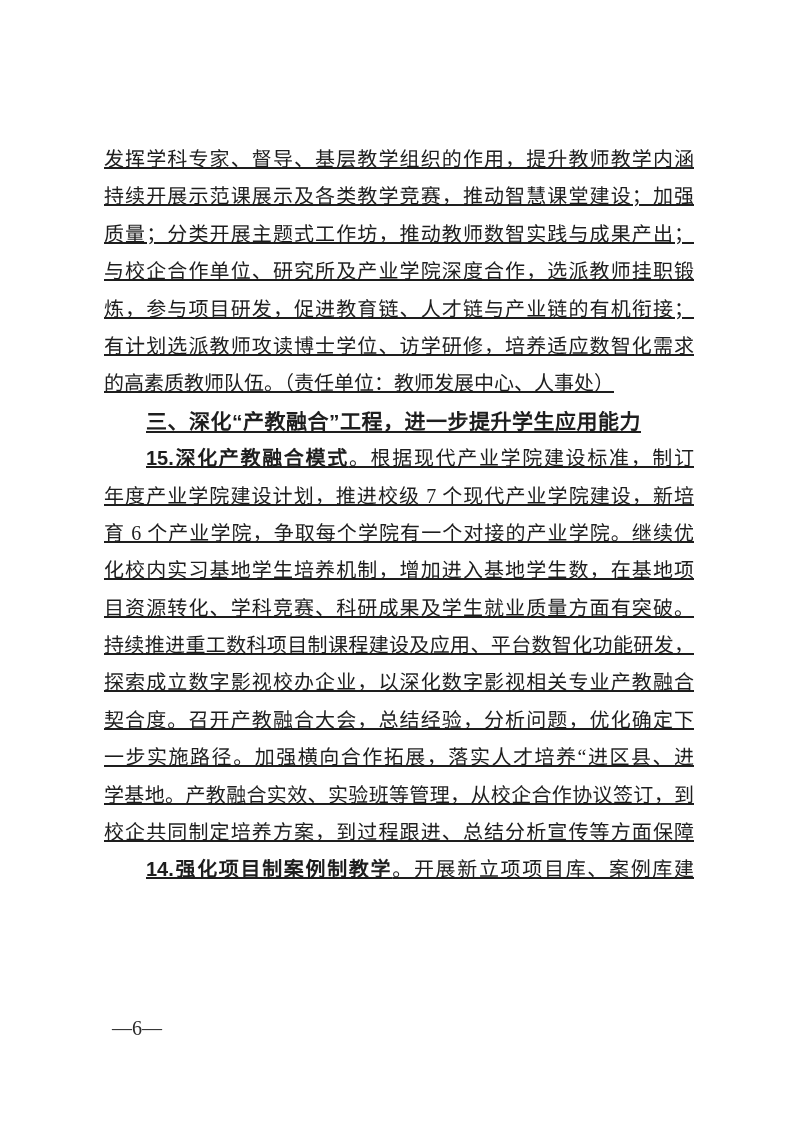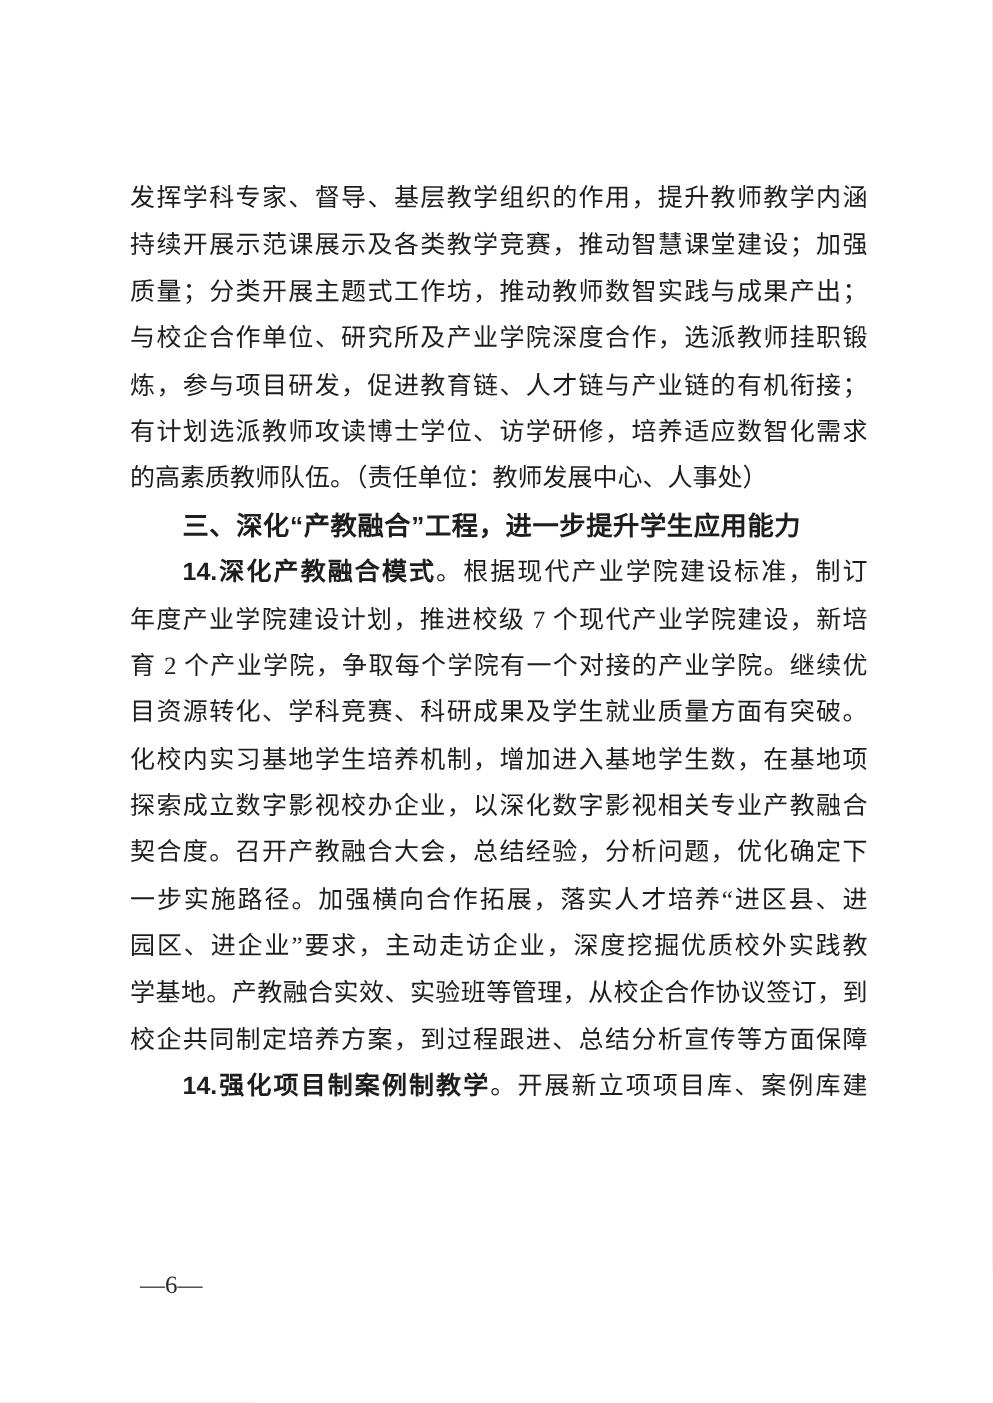--- a/index.html
+++ b/index.html
@@ -22,20 +22,21 @@
     top: 141px;
     width: 590px;
     color: #1e1e1e;
   }
   .line {
     height: 37.4px;
     line-height: 37.4px;
     font-size: 20px;
     white-space: normal;
     overflow: hidden;
+    text-decoration: underline;
   }
   .line.justify {
     text-align: justify;
     text-align-last: justify;
     text-justify: inter-character;
   }
   .line.indent {
     text-indent: 42px;
   }
   .line.heading {
@@ -65,27 +66,27 @@
 <div class="page">
   <div class="doc-body">
       <div class="line justify"><span>发挥学科专家、督导、基层教学组织的作用，提升教师教学内涵</span></div>
       <div class="line justify"><span>持续开展示范课展示及各类教学竞赛，推动智慧课堂建设；加强</span></div>
       <div class="line justify"><span>质量；分类开展主题式工作坊，推动教师数智实践与成果产出；</span></div>
       <div class="line justify"><span>与校企合作单位、研究所及产业学院深度合作，选派教师挂职锻</span></div>
       <div class="line justify"><span>炼，参与项目研发，促进教育链、人才链与产业链的有机衔接；</span></div>
       <div class="line justify"><span>有计划选派教师攻读博士学位、访学研修，培养适应数智化需求</span></div>
       <div class="line"><span>的高素质教师队伍。（责任单位：教师发展中心、人事处）</span></div>
       <div class="line heading indent"><span class="b">三、深化“产教融合”工程，进一步提升学生应用能力</span></div>
-      <div class="line indent justify"><span class="b">14.深化产教融合模式</span><span>。根据现代产业学院建设标准，制订</span></div>
+      <div class="line indent justify"><span class="b">15.深化产教融合模式</span><span>。根据现代产业学院建设标准，制订</span></div>
       <div class="line justify"><span>年度产业学院建设计划，推进校级 7 个现代产业学院建设，新培</span></div>
-      <div class="line justify"><span>育 2 个产业学院，争取每个学院有一个对接的产业学院。继续优</span></div>
+      <div class="line justify"><span>育 6 个产业学院，争取每个学院有一个对接的产业学院。继续优</span></div>
+      <div class="line justify"><span>化校内实习基地学生培养机制，增加进入基地学生数，在基地项</span></div>
       <div class="line justify"><span>目资源转化、学科竞赛、科研成果及学生就业质量方面有突破。</span></div>
-      <div class="line justify"><span>化校内实习基地学生培养机制，增加进入基地学生数，在基地项</span></div>
+      <div class="line justify"><span>持续推进重工数科项目制课程建设及应用、平台数智化功能研发，</span></div>
       <div class="line justify"><span>探索成立数字影视校办企业，以深化数字影视相关专业产教融合</span></div>
       <div class="line justify"><span>契合度。召开产教融合大会，总结经验，分析问题，优化确定下</span></div>
       <div class="line justify"><span>一步实施路径。加强横向合作拓展，落实人才培养“进区县、进</span></div>
-      <div class="line justify"><span>园区、进企业”要求，主动走访企业，深度挖掘优质校外实践教</span></div>
       <div class="line justify"><span>学基地。产教融合实效、实验班等管理，从校企合作协议签订，到</span></div>
       <div class="line justify"><span>校企共同制定培养方案，到过程跟进、总结分析宣传等方面保障</span></div>
       <div class="line indent justify"><span class="b">14.强化项目制案例制教学</span><span>。开展新立项项目库、案例库建</span></div>
     </div>
   <div class="page-number">—6—</div>
 </div>
 
 </body></html>

